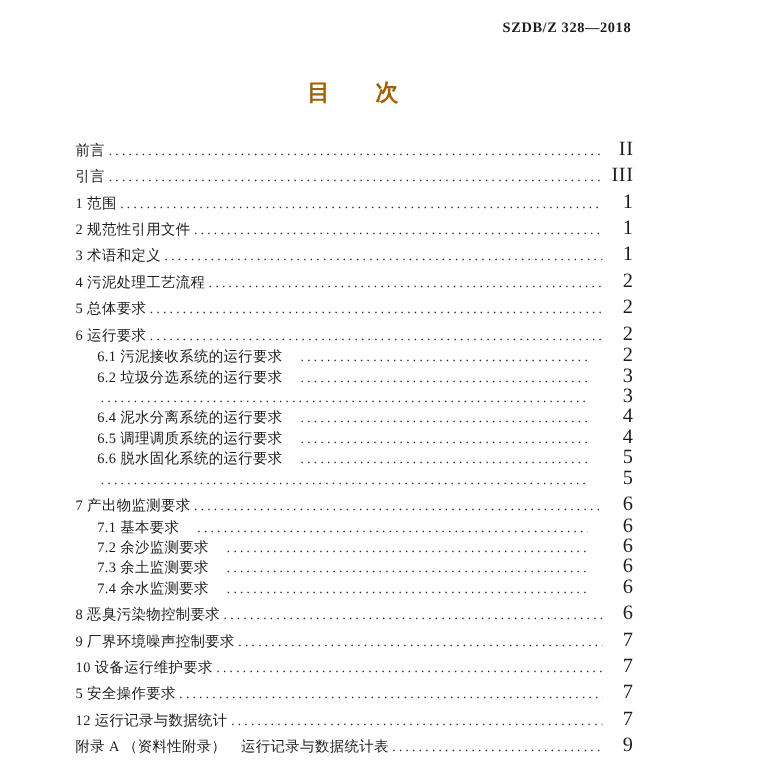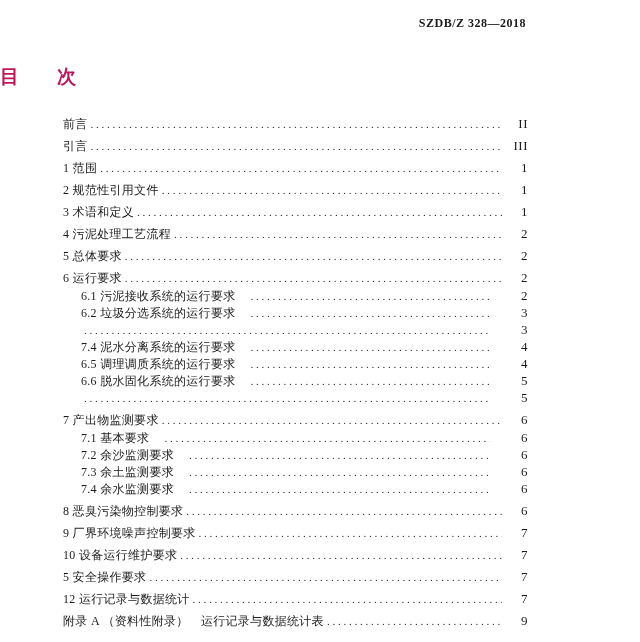--- a/index.html
+++ b/index.html
@@ -25,23 +25,24 @@
     font-size: 12px;
     letter-spacing: 0.5px;
     font-weight: 600;
     color: #1c1c1c;
   }
   .doc-title {
     position: absolute;
     top: 64px;
     left: 0;
     width: 100%;
+    text-align: center;
     font-size: 19px;
     font-weight: 700;
-    color: #be185d;
+    color: #a16207;
   }
   .toc {
     position: absolute;
     top: 117px;
     left: 63px;
     right: 60px;
     display: flex;
     flex-direction: column;
   }
   .row {
@@ -69,21 +70,21 @@
   .dots::before {
     content: ". . . . . . . . . . . . . . . . . . . . . . . . . . . . . . . . . . . . . . . . . . . . . . . . . . . . . . . . . . . . . . . . . . . . . . . . . . . . . . . . . . . . . . . . . . . . . . . . . . . . . . . . . . . . . . . . . . . .";
     font-size: 11px;
     letter-spacing: 0px;
     color: #2a2a2a;
   }
   .pg {
     flex: 0 0 auto;
     min-width: 22px;
     text-align: right;
-    font-size: 13px;
+    font-size: 17px;
     letter-spacing: 0.5px;
   }
 </style>
 </head>
 <body>
 
 <div class="page">
   <div class="doc-header">SZDB/Z 328—2018</div>
 
   <div class="doc-title">目　　次</div>
@@ -137,21 +138,21 @@
       <div class="row lvl2">
         <span class="lbl">6.2 垃圾分选系统的运行要求</span>
         <span class="dots"></span>
         <span class="pg">3</span>
       </div>
       <div class="row lvl2">
         <span class="dots"></span>
         <span class="pg">3</span>
       </div>
       <div class="row lvl2">
-        <span class="lbl">7.4 泥水分离系统的运行要求</span>
+        <span class="lbl">6.4 泥水分离系统的运行要求</span>
         <span class="dots"></span>
         <span class="pg">4</span>
       </div>
       <div class="row lvl2">
         <span class="lbl">6.5 调理调质系统的运行要求</span>
         <span class="dots"></span>
         <span class="pg">4</span>
       </div>
       <div class="row lvl2">
         <span class="lbl">6.6 脱水固化系统的运行要求</span>

